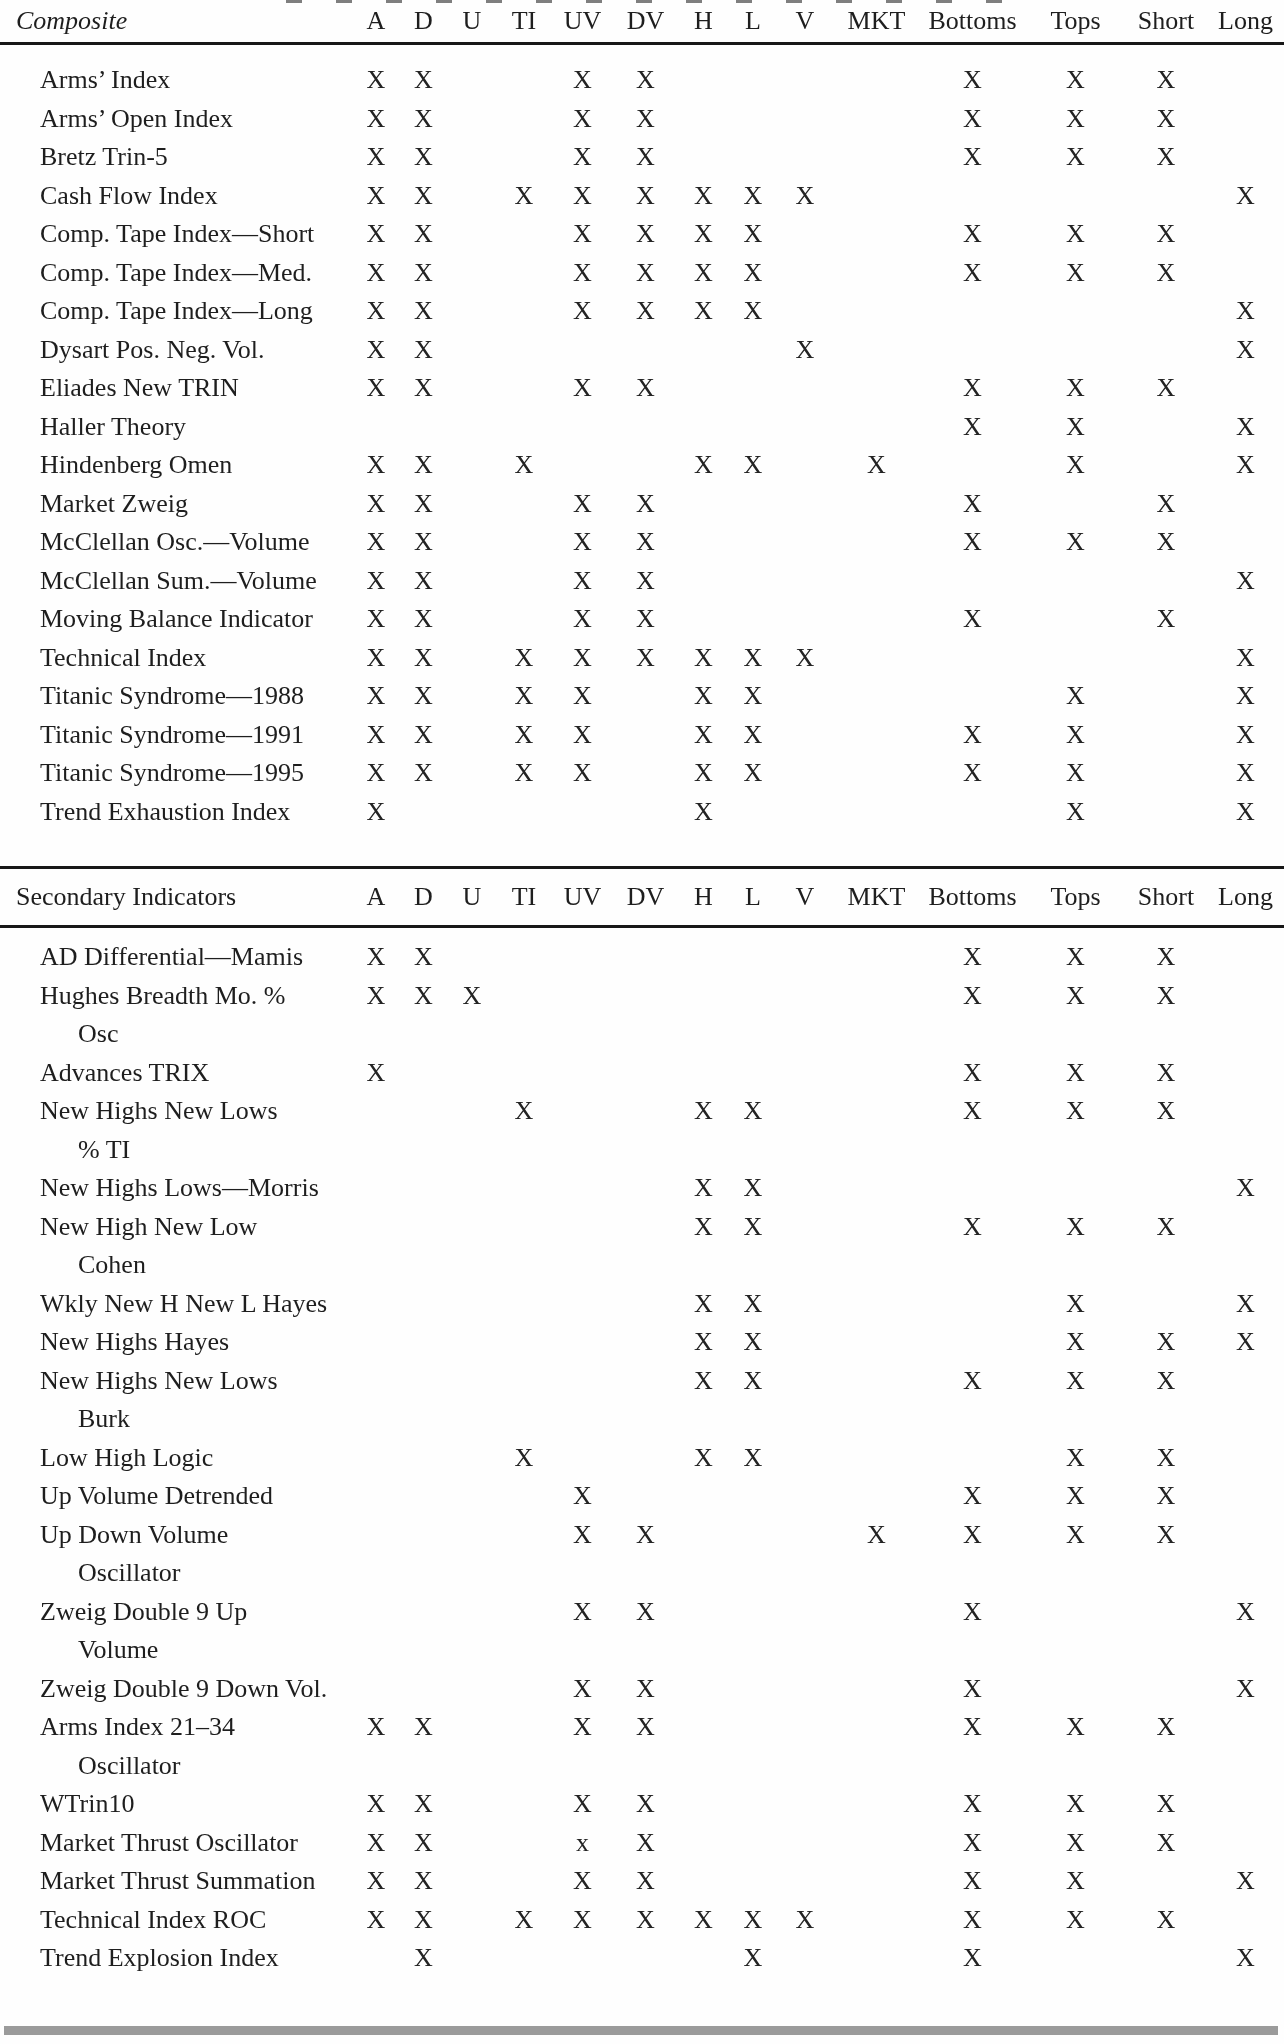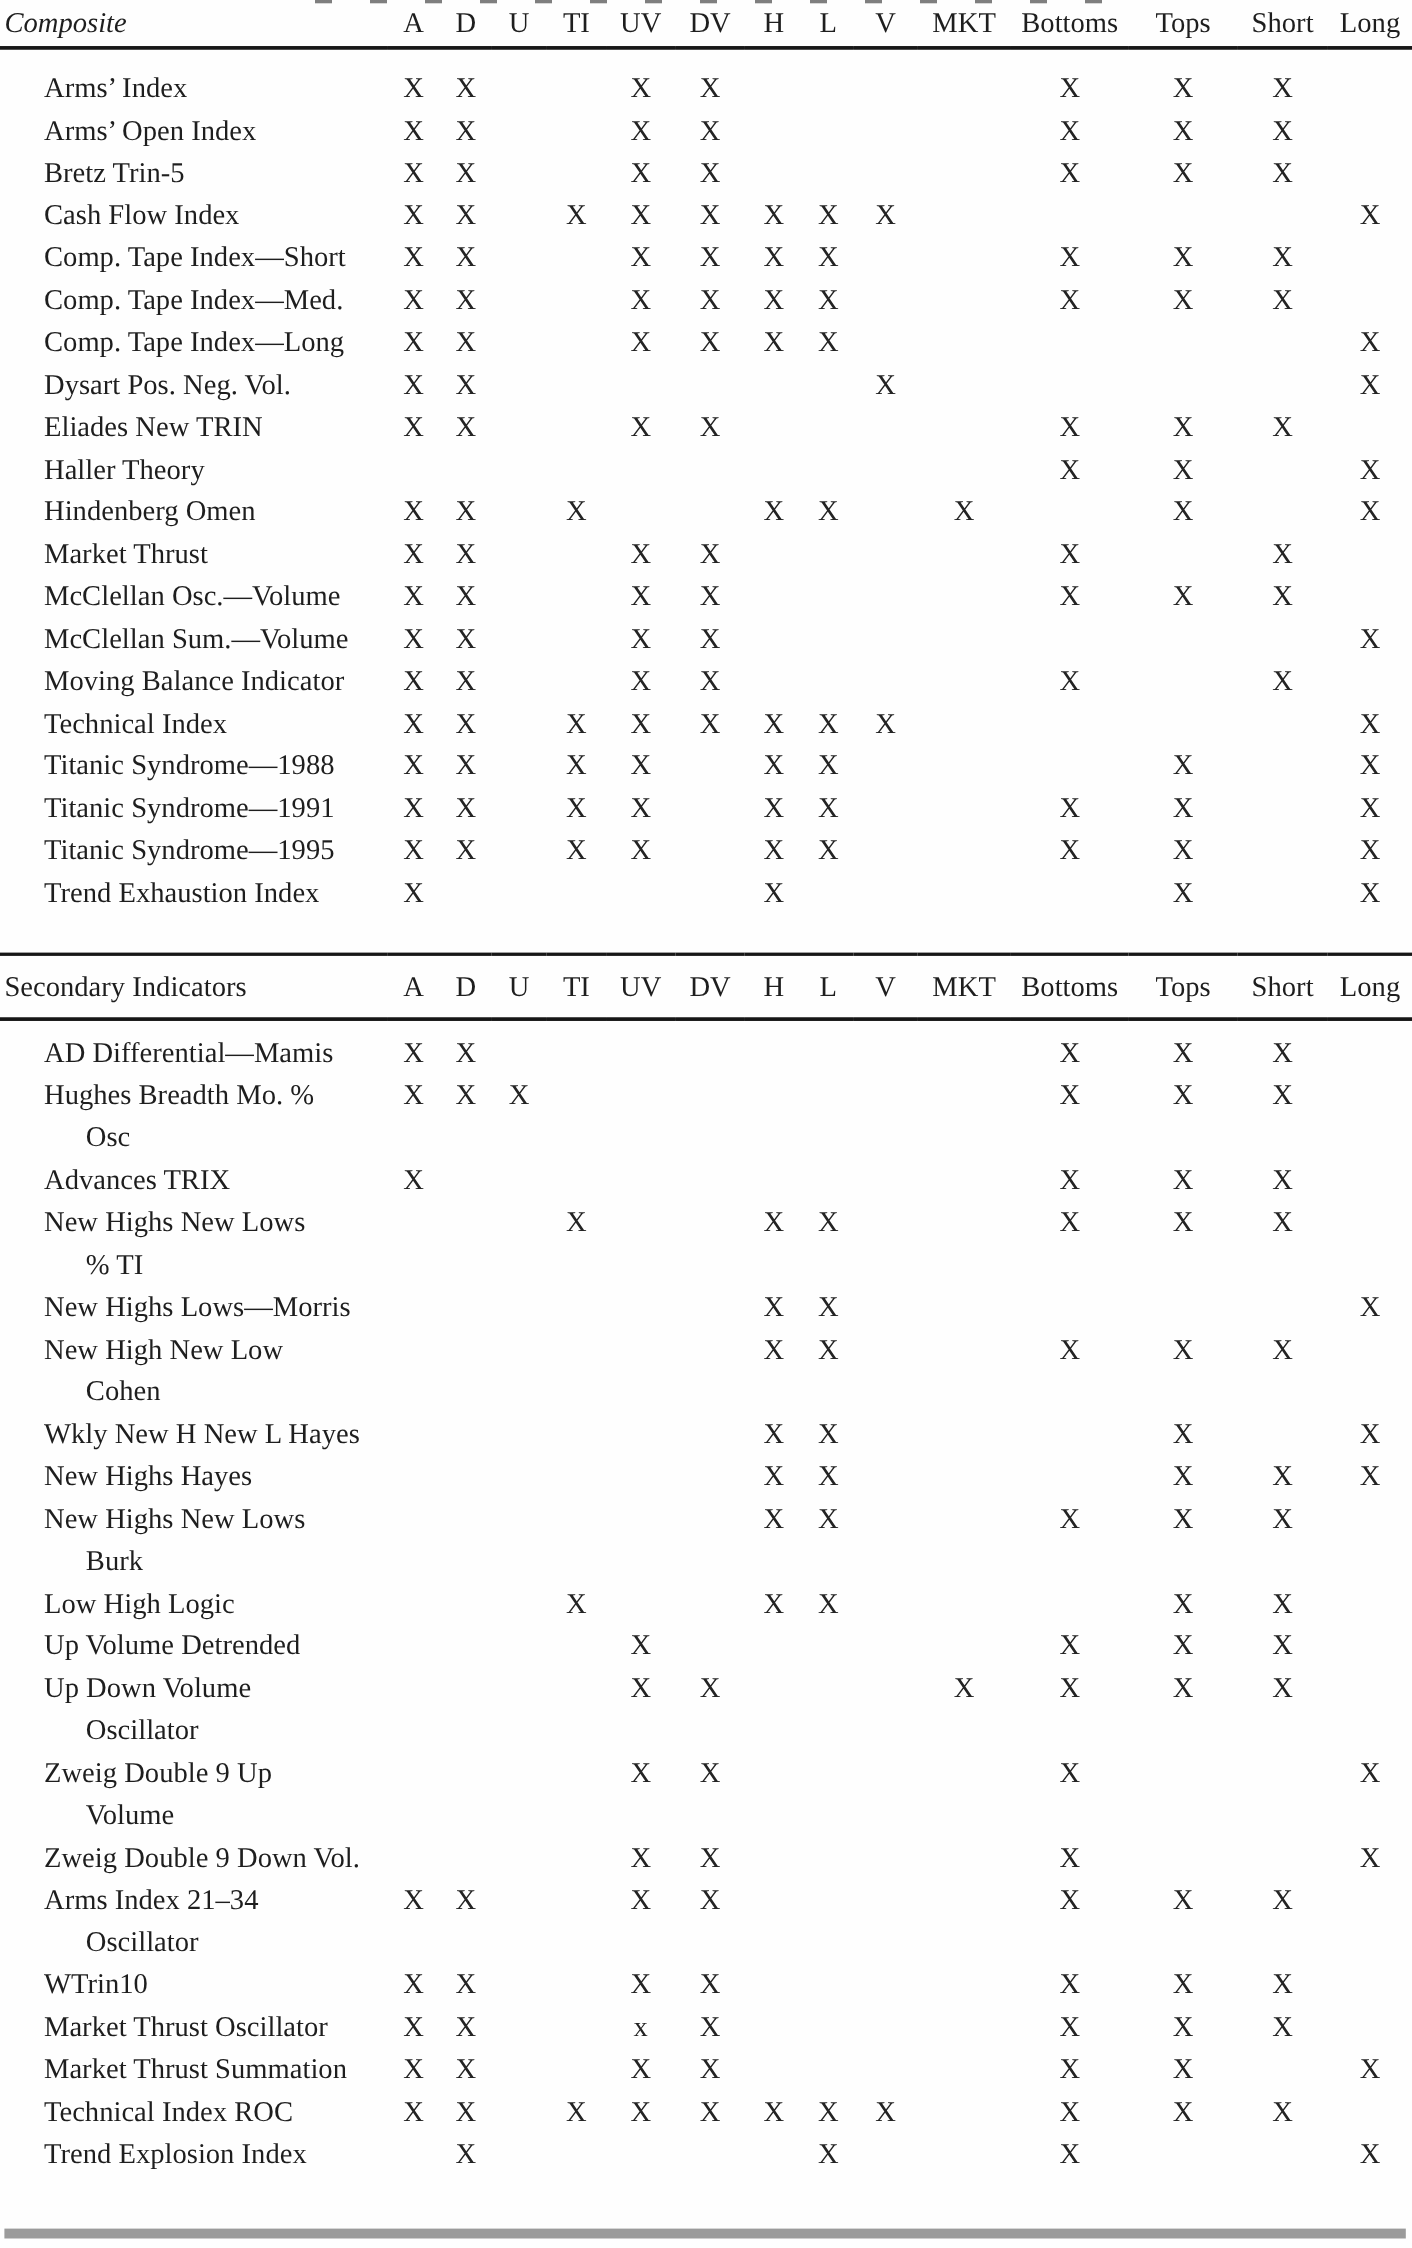--- a/index.html
+++ b/index.html
@@ -22,21 +22,21 @@
   }
   col.c-name{width:352px;}
   col.c-A{width:48px;} col.c-D{width:47px;} col.c-U{width:50px;}
   col.c-TI{width:54px;} col.c-UV{width:63px;} col.c-DV{width:63px;}
   col.c-H{width:53px;} col.c-L{width:46px;} col.c-V{width:58px;}
   col.c-MKT{width:85px;} col.c-Bottoms{width:107px;}
   col.c-Tops{width:99px;} col.c-Short{width:82px;} col.c-Long{width:77px;}
 
   th,td{padding:0;font-weight:normal;font-size:26px;}
   thead th{height:42px;vertical-align:middle;text-align:center;font-size:26px;}
-  thead th.name-col{text-align:left;padding-left:4px;}
+  thead th.name-col{text-align:left;padding-left:16px;}
   #composite-table thead tr{border-bottom:3px solid #171717;}
   #composite-table{position:absolute;top:0;left:0;}
   #composite-table thead th.name-col{font-style:italic;}
   #composite-table tbody tr:first-child td{padding-top:16px;}
 
   #secondary-table{position:absolute;top:866px;left:0;}
   #secondary-table thead tr{
     border-top:3px solid #171717;border-bottom:3px solid #171717;
   }
   #secondary-table thead th{height:56px;margin-left:10px;}
@@ -306,21 +306,21 @@
           <td class="mark">X</td>
           <td class="mark"></td>
           <td class="mark">X</td>
           <td class="mark"></td>
           <td class="mark">X</td>
           <td class="mark"></td>
           <td class="mark">X</td>
         </tr>
         <tr>
     <td class="name-cell">
-      <div class="l1">Market Thrust</div>
+      <div class="l1">Market Zweig</div>
     </td>
   <td class="mark">X</td>
           <td class="mark">X</td>
           <td class="mark"></td>
           <td class="mark"></td>
           <td class="mark">X</td>
           <td class="mark">X</td>
           <td class="mark"></td>
           <td class="mark"></td>
           <td class="mark"></td>

